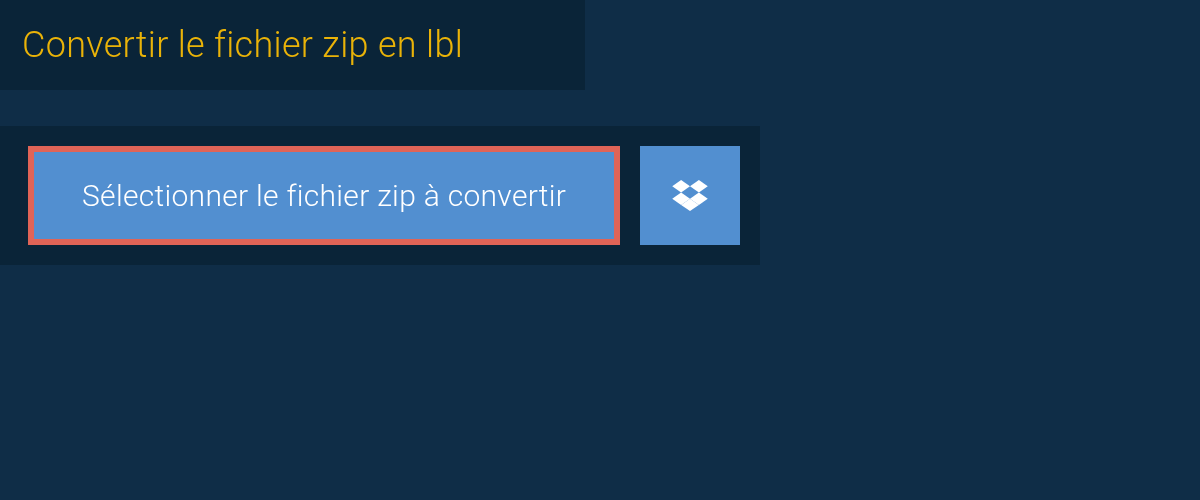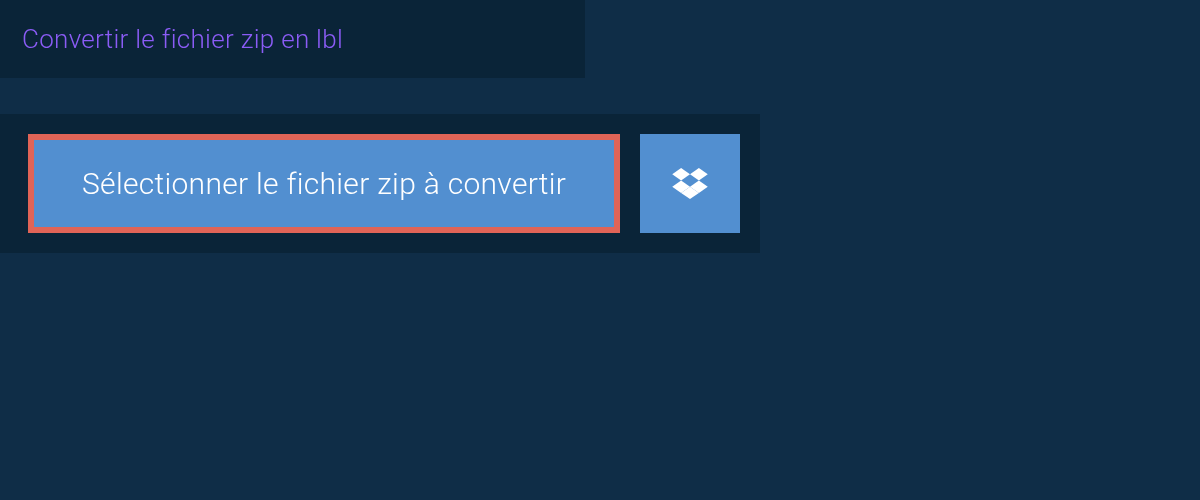--- a/index.html
+++ b/index.html
@@ -14,22 +14,22 @@
       font-family: -apple-system, BlinkMacSystemFont, "Segoe UI", Roboto, Helvetica, Arial, sans-serif;
       overflow: hidden;
     }
     .title-bar {
       background-color: #0a2438;
       padding: 24px 22px;
       display: inline-block;
       min-width: 585px;
     }
     .title-text {
-      color: #8b5cf6;
-      font-size: 26px;
+      color: #eab308;
+      font-size: 36px;
       font-weight: 300;
       letter-spacing: 0.3px;
     }
     .card {
       background-color: #0a2438;
       margin-top: 36px;
       padding: 20px 20px 20px 28px;
       display: inline-flex;
       align-items: stretch;
       gap: 20px;

